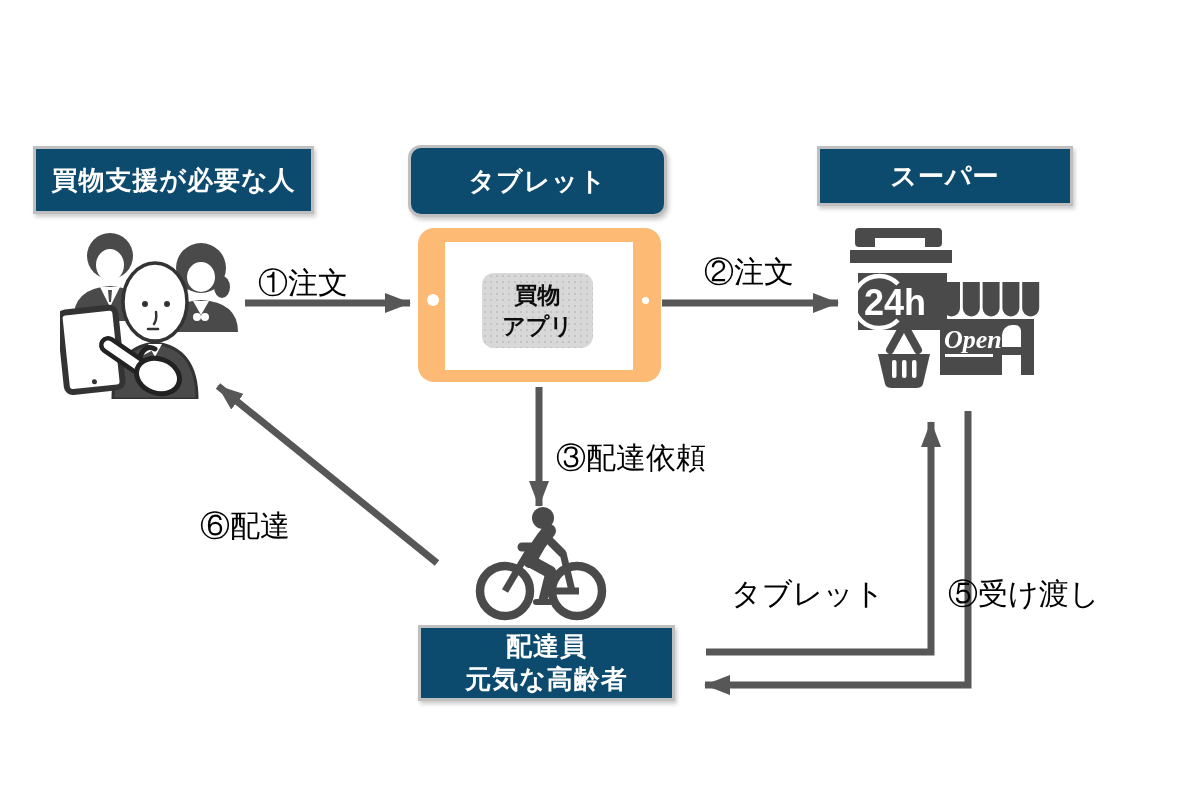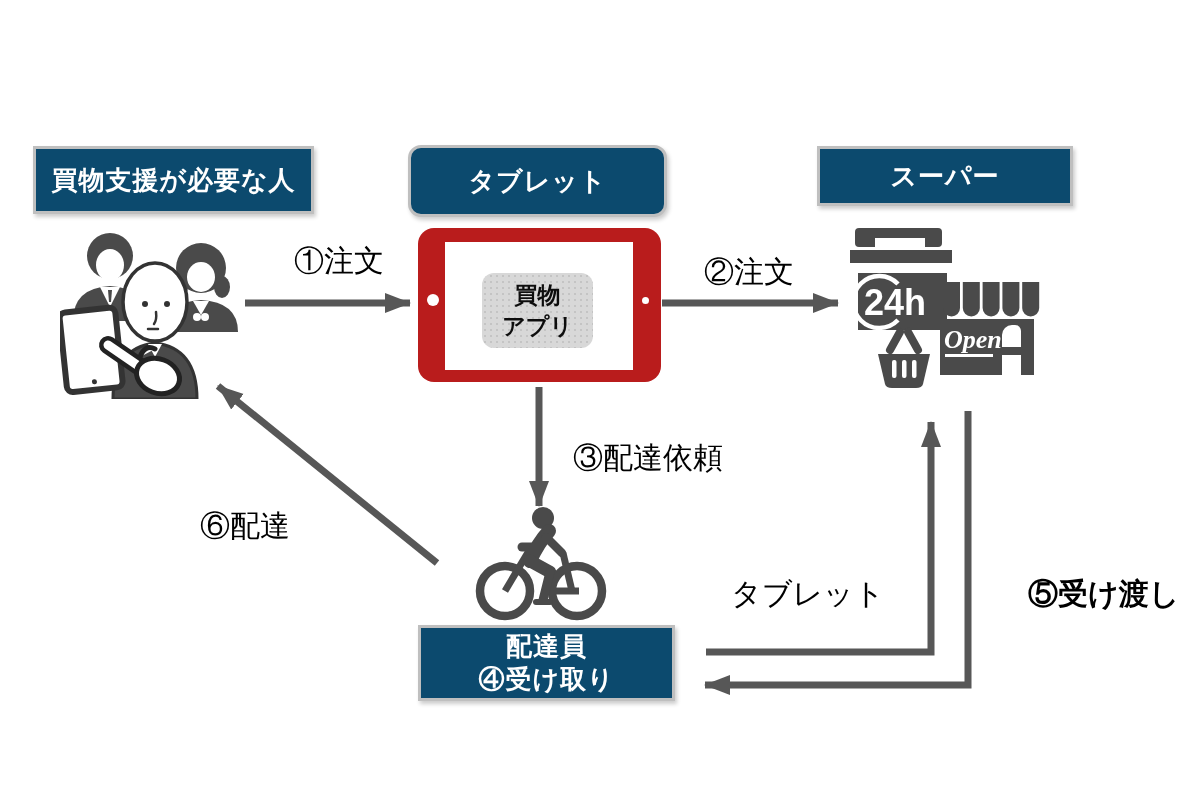--- a/index.html
+++ b/index.html
@@ -21,21 +21,21 @@
     text-align:center;letter-spacing:1px;
   }
   
   .arrow-label{
     position:absolute;color:#000000;font-size:30px;font-weight:400;
     white-space:nowrap;
   }
   
   .tablet-body{
     position:absolute;left:418px;top:228px;width:243px;height:154px;
-    background:#b91c1c;border-radius:16px;
+    background:#fdba74;border-radius:16px;
   }
   .tablet-screen{
     position:absolute;left:27px;top:14px;width:188px;height:128px;background:#ffffff;
   }
   .tablet-home{
     position:absolute;left:9px;top:66px;width:12px;height:12px;border-radius:50%;background:#ffffff;
   }
   .tablet-cam{
     position:absolute;left:224px;top:69px;width:7px;height:7px;border-radius:50%;background:#ffffff;
   }
@@ -75,28 +75,28 @@
 <div class="node-box" style="left:408px;top:145px;width:259px;height:72px;border-radius:13px;">
   <span>タブレット</span>
 </div>
 
 <div class="node-box" style="left:817px;top:146px;width:256px;height:60px;">
   <span>スーパー</span>
 </div>
 
 <div class="node-box" style="left:418px;top:625px;width:257px;height:76px;line-height:33px;text-align:center;">
   <span>配達員</span>
-  <span>④受け取り</span>
-</div>
-
-<div class="arrow-label" style="left:258px;top:241px;margin-left:36px;">①注文</div>
+  <span>元気な高齢者</span>
+</div>
+
+<div class="arrow-label" style="left:258px;top:263px;">①注文</div>
 <div class="arrow-label" style="left:688px;top:252px;margin-left:16px;">②注文</div>
-<div class="arrow-label" style="left:556px;top:438px;margin-left:17px;">③配達依頼</div>
+<div class="arrow-label" style="left:556px;top:438px;">③配達依頼</div>
 <div class="arrow-label" style="left:731px;top:574px;">タブレット</div>
-<div class="arrow-label" style="left:1028px;top:574px;font-weight:bold;">⑤受け渡し</div>
+<div class="arrow-label" style="left:948px;top:574px;">⑤受け渡し</div>
 <div class="arrow-label" style="left:200px;top:506px;text-align:center;">⑥配達</div>
 
 <svg class="abs" style="left:60px;top:224px;" width="185" height="175" viewBox="0 0 185 175">
 
   <g>
     <circle cx="50" cy="32" r="23" fill="#4A4A4A"></circle>
     <ellipse cx="50" cy="41" rx="14" ry="16" fill="#ffffff"></ellipse>
     <path d="M13,97 Q13,64 50,62 Q87,64 87,97 Z" fill="#4A4A4A"></path>
     <path d="M40,63 L50,83 L60,63 Z" fill="#ffffff"></path>
     <path d="M48,66 L52,66 L51,78 L49,78 Z" fill="#4A4A4A"></path>

